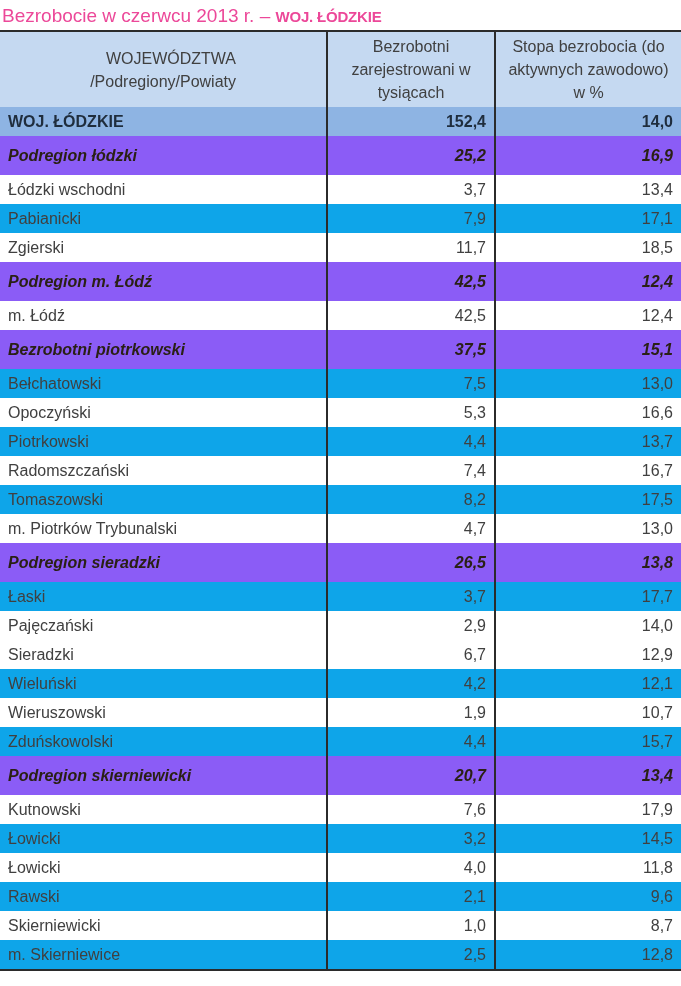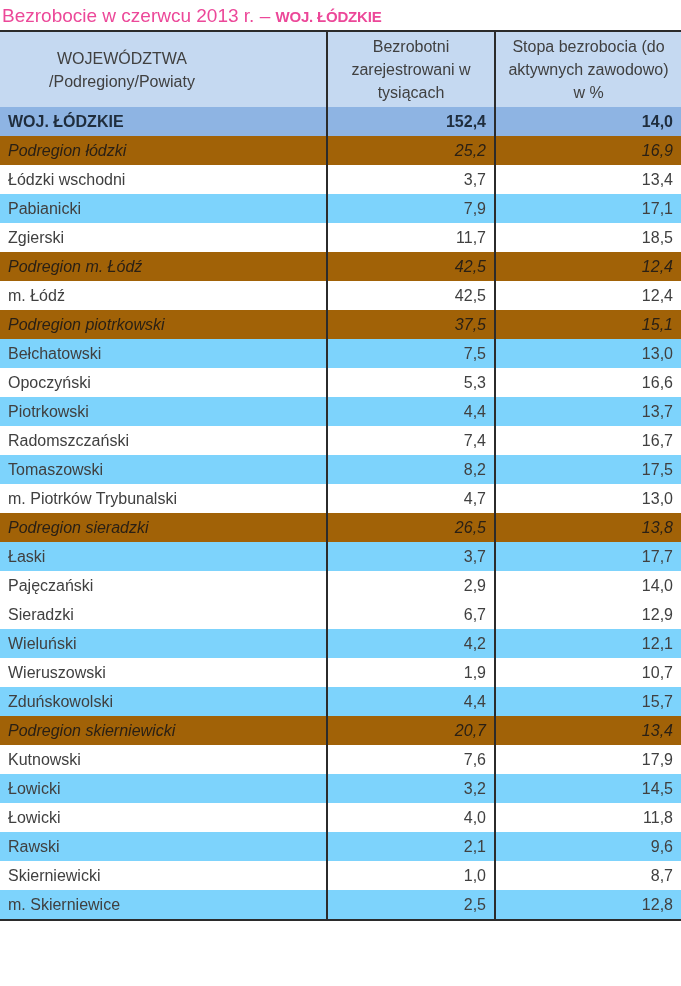--- a/index.html
+++ b/index.html
@@ -6,26 +6,26 @@
   body { width: 681px; height: 986px; overflow: hidden; font-family: "Liberation Sans", sans-serif; color: #404040; }
   .title { position: absolute; left: 2px; top: 4px; font-size: 19px; line-height: 24px; color: #ec4899; white-space: nowrap; }
   .title .strong { font-weight: bold; font-size: 15px; letter-spacing: -0.2px; }
   table { position: absolute; left: 0; top: 30px; width: 681px; border-collapse: collapse; table-layout: fixed; }
   table { border-top: 2px solid #2b2b2b; border-bottom: 2px solid #2b2b2b; }
   col.c1 { width: 327px; } col.c2 { width: 168px; } col.c3 { width: 186px; }
   td, th { padding: 0 8px; font-size: 16px; white-space: nowrap; overflow: hidden; }
   td.num, th.num { text-align: right; }
   .sep { border-right: 2px solid #2b2b2b; }
   thead th { background: #c5d9f1; font-weight: normal; color: #404040; height: 75px; line-height: 23px; font-size: 16px; text-align: center; }
-  thead th.c1h { text-align: center; padding-right: 90px; }
+  thead th.c1h { text-align: right; padding-right: 90px; }
   thead th.num { text-align: center; white-space: normal; }
   tr.total td { background: #8eb4e3; font-weight: bold; color: #1f2d3d; height: 29px; font-size: 16px; }
-  tr.sub td { background: #a16207; font-weight: normal; font-style: italic; color: #2a2015; height: 29px; }
+  tr.sub td { background: #8b5cf6; font-weight: bold; font-style: italic; color: #2a2015; height: 39px; }
   tr.row td { height: 29px; background: #ffffff; }
-  tr.row.alt td { background: #7dd3fc; }
+  tr.row.alt td { background: #0ea5e9; }
 </style>
 </head>
 <body>
 
 <div class="title">
   <span>Bezrobocie w czerwcu 2013 r. – </span><span class="strong">WOJ. ŁÓDZKIE</span>
 </div>
 
 <table>
   <colgroup>
@@ -73,21 +73,21 @@
         <td class="sep">Podregion m. Łódź</td>
         <td class="num sep">42,5</td>
         <td class="num">12,4</td>
       </tr>
       <tr class="row">
         <td class="sep">m. Łódź</td>
         <td class="num sep">42,5</td>
         <td class="num">12,4</td>
       </tr>
       <tr class="sub">
-        <td class="sep">Podregion piotrkowski</td>
+        <td class="sep">Bezrobotni piotrkowski</td>
         <td class="num sep">37,5</td>
         <td class="num">15,1</td>
       </tr>
       <tr class="row alt">
         <td class="sep">Bełchatowski</td>
         <td class="num sep">7,5</td>
         <td class="num">13,0</td>
       </tr>
       <tr class="row">
         <td class="sep">Opoczyński</td>

